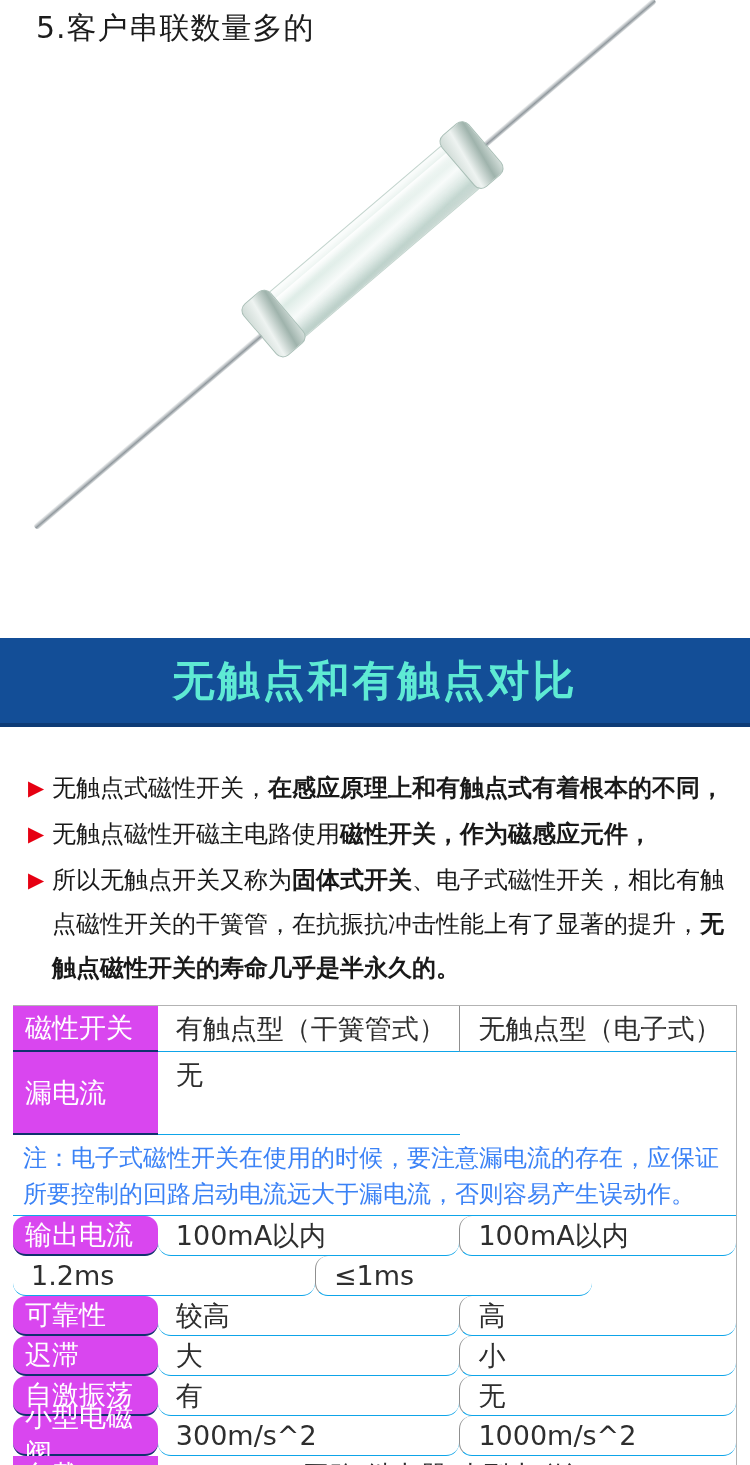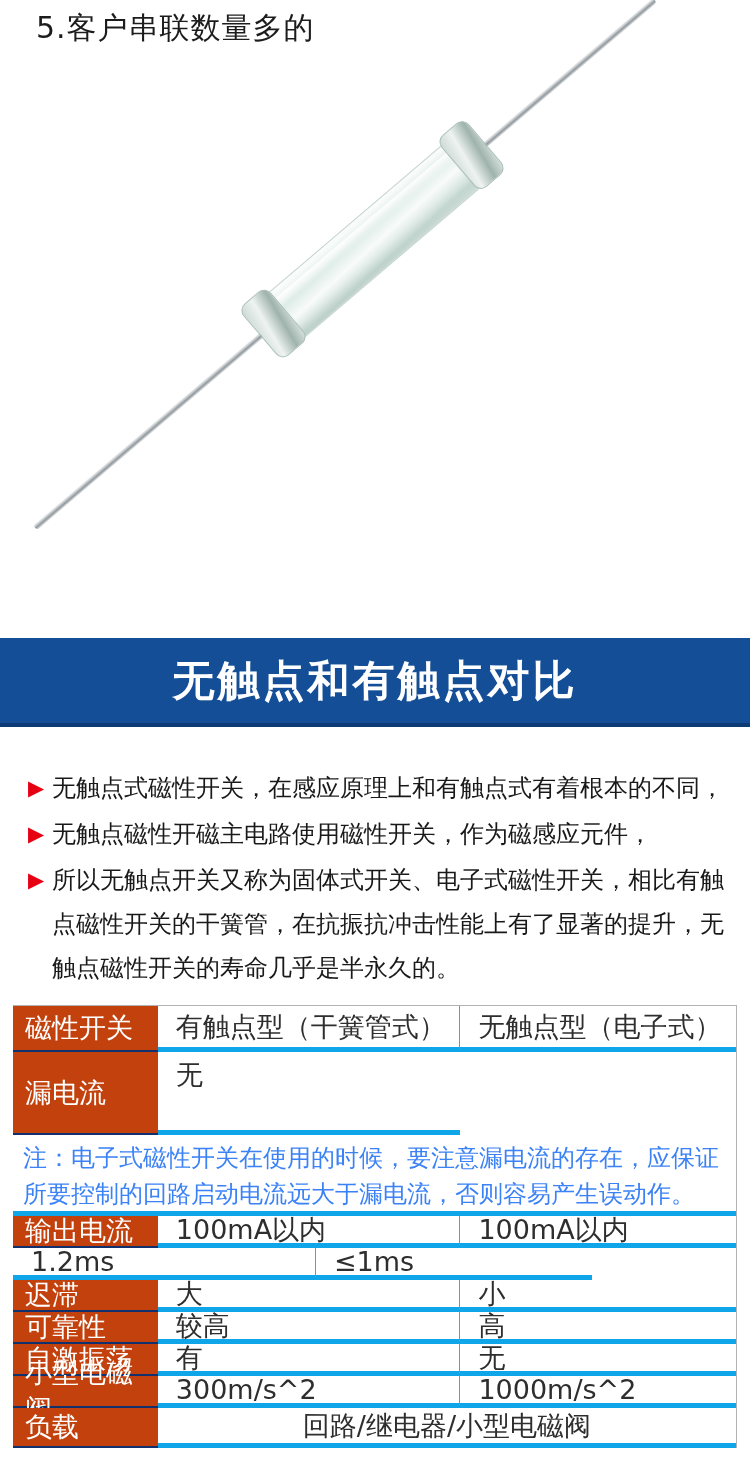--- a/index.html
+++ b/index.html
@@ -25,41 +25,41 @@
   .crimp.left{left:296px;}
   .crimp.right{left:556px;}
   .reed-blade{position:absolute;height:9px;background:linear-gradient(#d2d6d8,#9aa1a5);}
   .reed-blade.l{left:330px;top:40px;width:130px;}
   .reed-blade.r{left:440px;top:32px;width:130px;}
   .reed-step{position:absolute;left:438px;top:32px;width:26px;height:17px;background:linear-gradient(#c3c8cb,#878f94);}
 
   
   .banner{position:absolute;left:0;top:638px;width:750px;height:89px;background:#134E97;
     border-bottom:4px solid #0D3B76;box-sizing:border-box;display:flex;align-items:center;justify-content:center;}
-  .banner-title{color:#ffffff;font-size:42px;font-weight:700;letter-spacing:3px;}
+  .banner-title{color:#5eead4;font-size:42px;font-weight:700;letter-spacing:3px;}
 
   
   .bullets{position:absolute;left:28px;top:766px;width:706px;list-style:none;margin:0;padding:0;}
   .bullets li{position:relative;padding-left:24px;font-size:24px;line-height:44px;color:#191919;margin-bottom:2px;}
   .arrow{position:absolute;left:0;top:0;color:#E60012;font-size:21px;}
-  .b{font-weight:400;}
+  .b{font-weight:700;}
 
   
   .ctable{position:absolute;left:13px;top:1005px;width:724px;border-top:1px solid #b3b3b3;border-right:1px solid #b3b3b3;box-sizing:border-box;}
   .t-row{display:flex;}
-  .cell{box-sizing:border-box;border-bottom:5px solid #0ea5e9;color:#2e2e2e;font-size:27px;}
-  .label{width:145px;background:#c2410c;color:#ffffff;border-bottom:2px solid #10316E;
+  .cell{box-sizing:border-box;border-bottom:1px solid #0ea5e9;color:#2e2e2e;font-size:27px;}
+  .label{width:145px;background:#d946ef;color:#ffffff;border-bottom:2px solid #10316E;
     display:flex;align-items:center;padding-left:12px;}
   .val{width:302px;display:flex;align-items:center;padding-left:18px;}
   .val-r{width:277px;border-left:1px solid #8f8f8f;display:flex;align-items:center;padding-left:18px;}
   .h-header{height:46px;}
   .h-leak .cell{height:83px;}
   .h-leak .val, .h-leak .val-r{align-items:flex-start;padding-top:5px;}
   .leak-lines{line-height:38px;}
-  .h-std .cell{height:32px;}
+  .h-std .cell{height:40px;border-radius:13px;}
   .note-cell{width:724px;height:81px;color:#3b82f6;font-size:24px;line-height:36px;padding:5px 10px 0 10px;}
   .h-load .label{height:40px;}
   .h-load .merged{width:579px;display:flex;align-items:center;justify-content:center;height:40px;}
 </style>
 </head>
 <body>
 
 <div id="page">
 
   <div class="heading">5.客户串联数量多的</div>
@@ -112,29 +112,29 @@
       <div class="cell val">100mA以内</div>
       <div class="cell val-r">100mA以内</div>
     </div>
 
     <div class="t-row h-std">
       <div class="cell val">1.2ms</div>
       <div class="cell val-r">≤1ms</div>
     </div>
 
     <div class="t-row h-std">
+      <div class="cell label">可靠性</div>
+      <div class="cell val">较高</div>
+      <div class="cell val-r">高</div>
+    </div>
+
+    <div class="t-row h-std">
       <div class="cell label">迟滞</div>
       <div class="cell val">大</div>
       <div class="cell val-r">小</div>
-    </div>
-
-    <div class="t-row h-std">
-      <div class="cell label">可靠性</div>
-      <div class="cell val">较高</div>
-      <div class="cell val-r">高</div>
     </div>
 
     <div class="t-row h-std">
       <div class="cell label">自激振荡</div>
       <div class="cell val">有</div>
       <div class="cell val-r">无</div>
     </div>
 
     <div class="t-row h-std">
       <div class="cell label">小型电磁阀</div>

